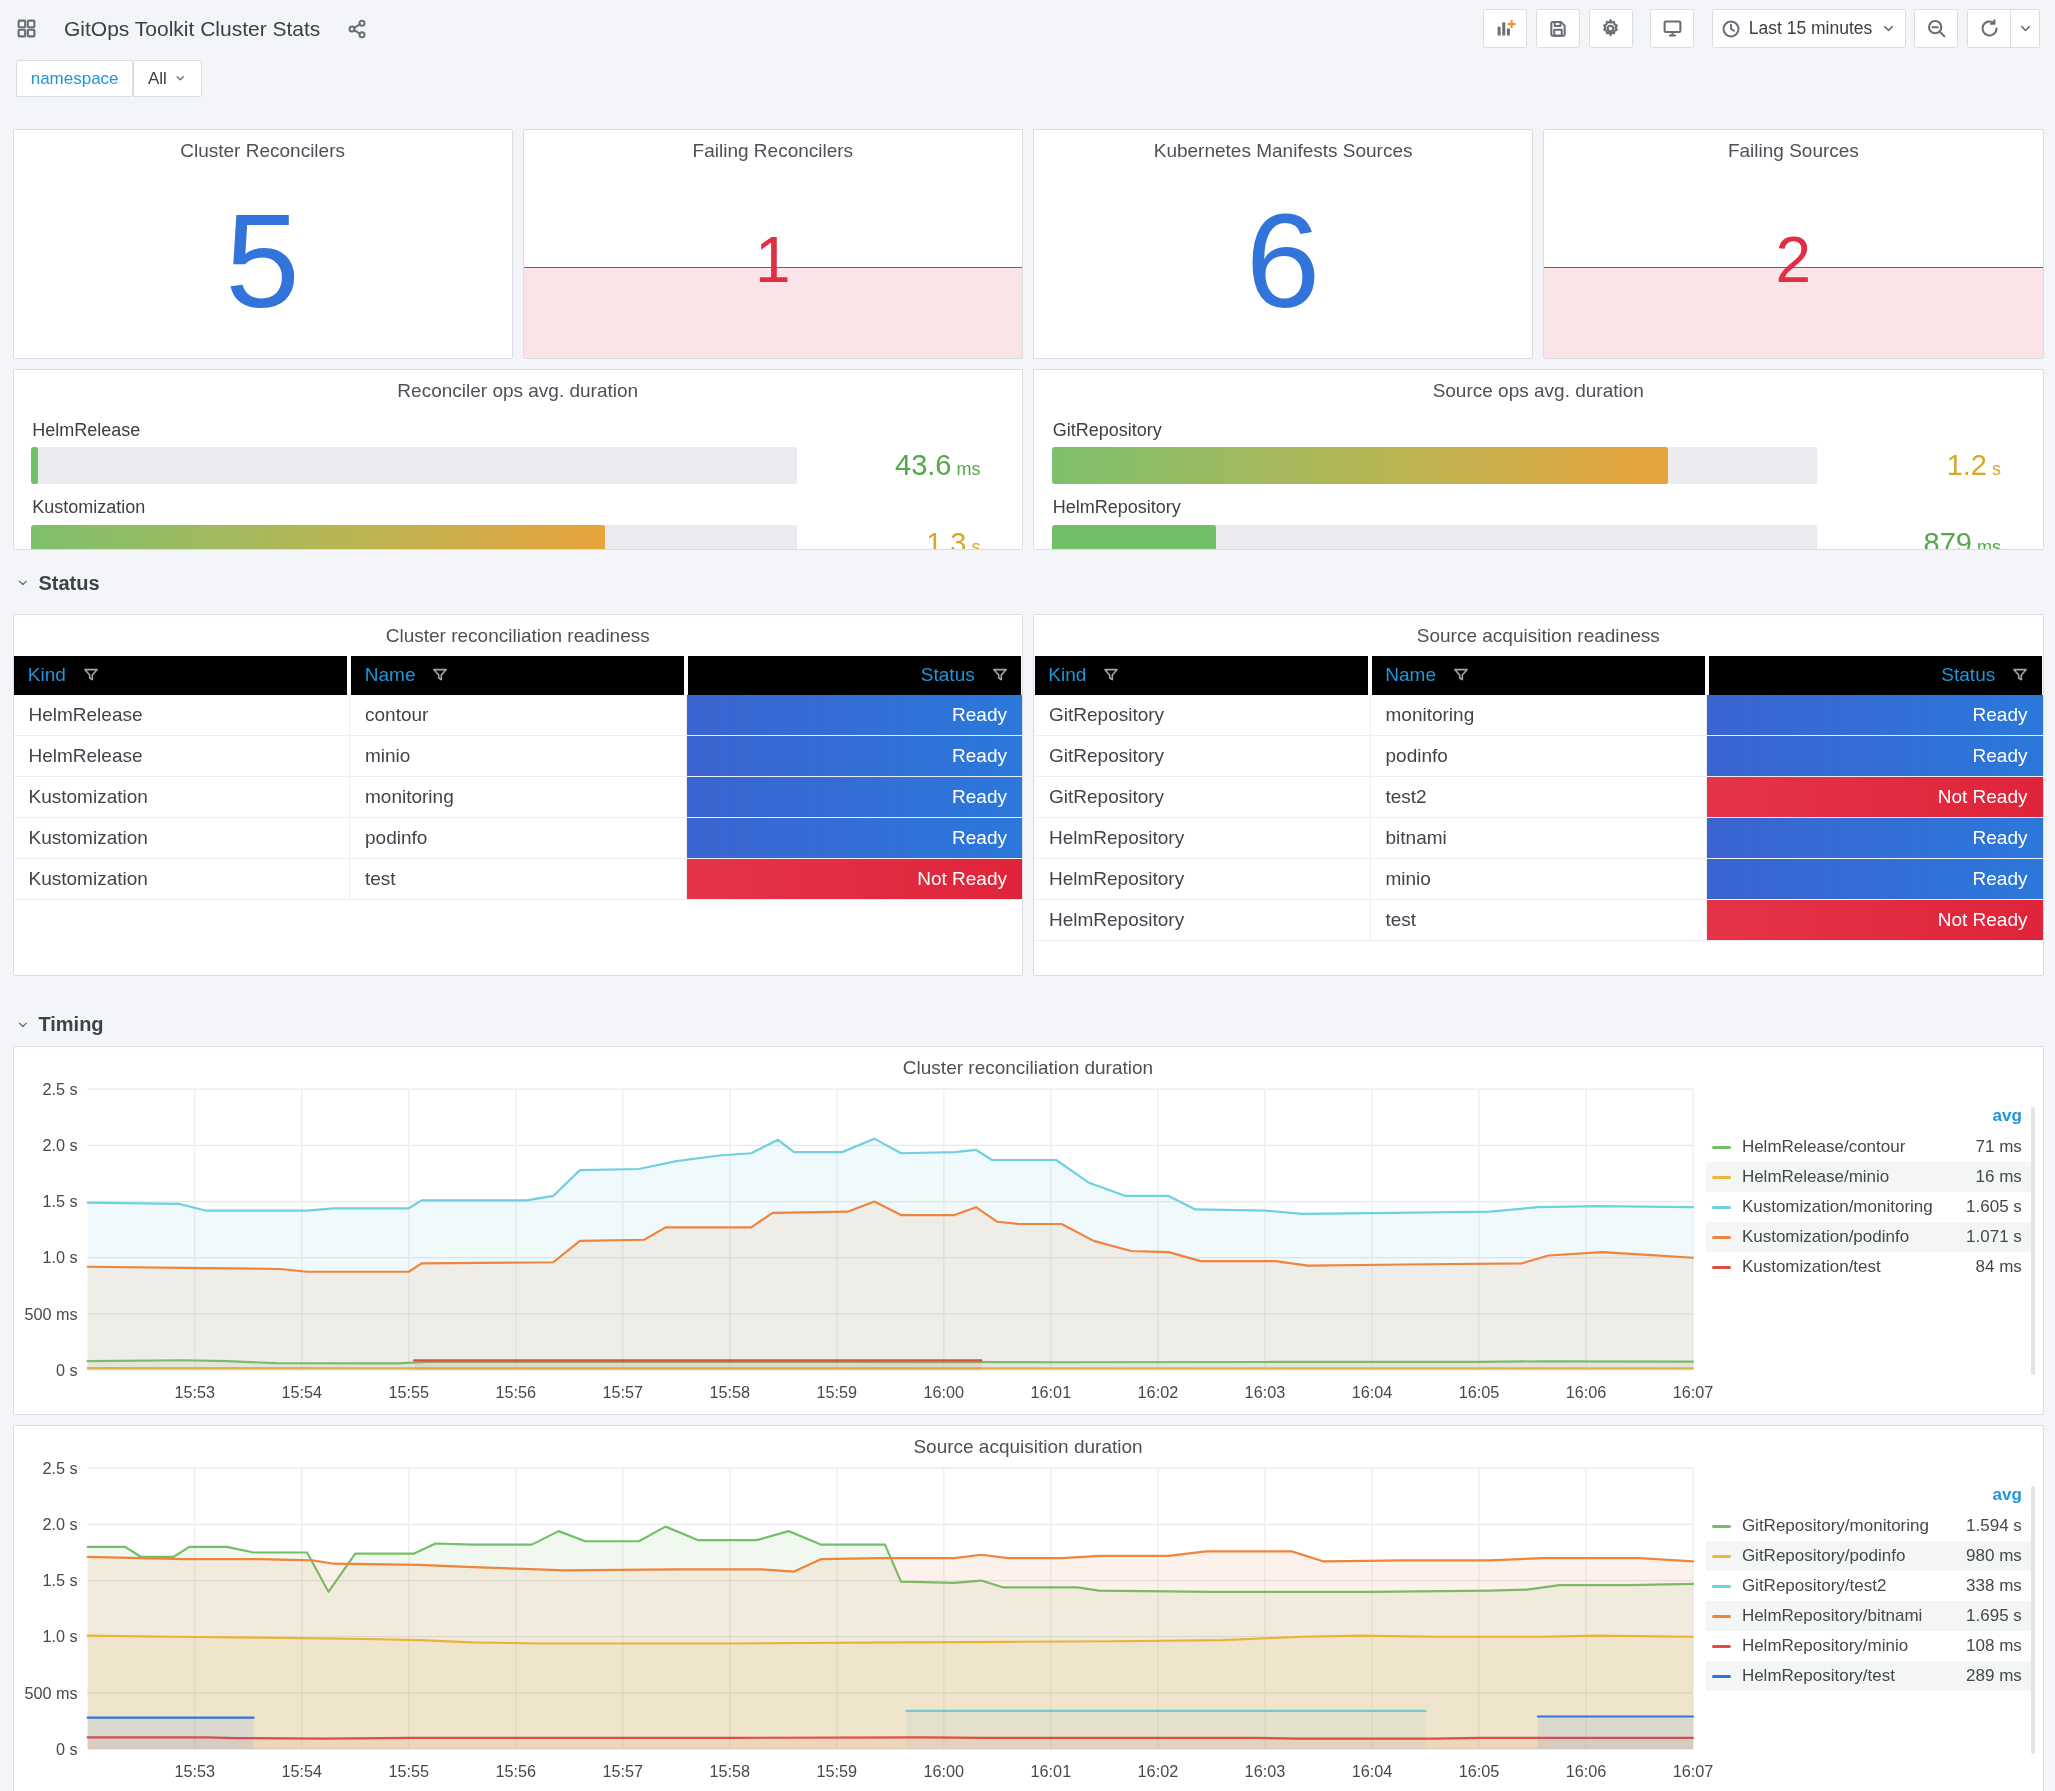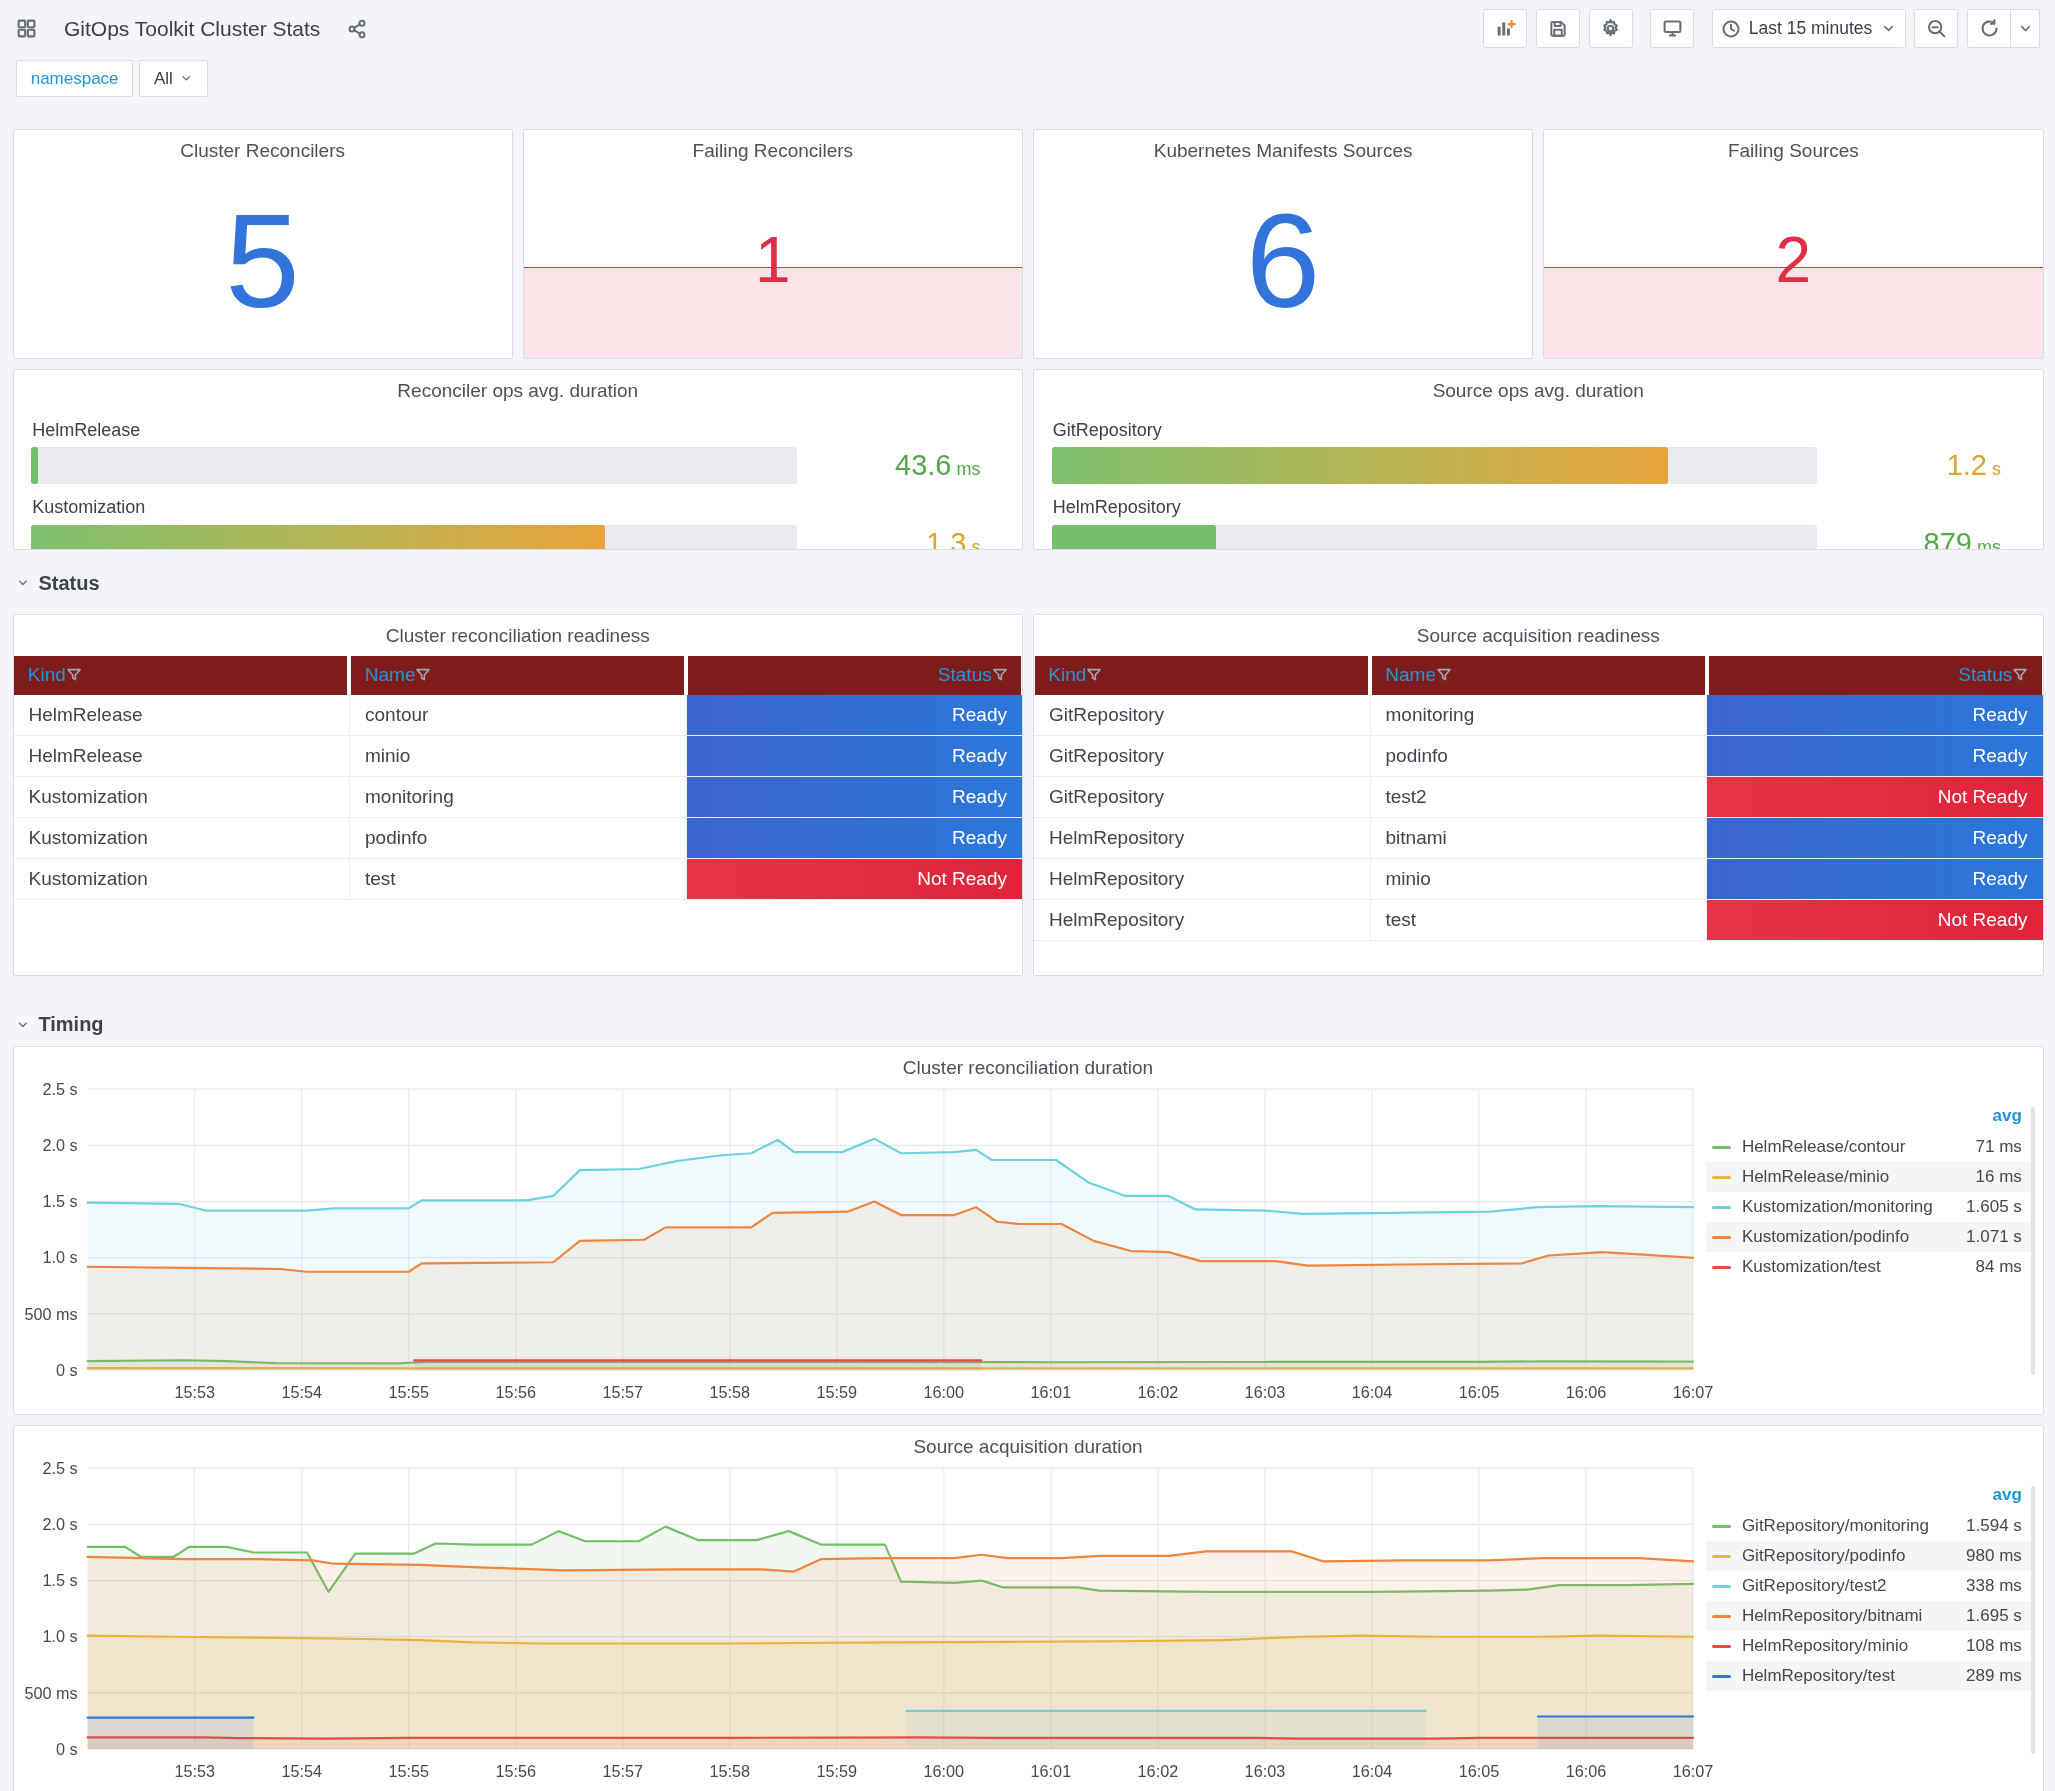--- a/index.html
+++ b/index.html
@@ -21,21 +21,21 @@
   .tbtn{height:39px; min-width:44px; background:#fff; border:0.6px solid var(--border); border-radius:2.5px;
         display:inline-flex; align-items:center; justify-content:center; padding:0 8.7px; cursor:pointer;}
   .tbtn.small{min-width:29px; padding:0 5px;}
   .tgroup{display:flex;}
   .tgroup .tbtn:first-child{border-top-right-radius:0;border-bottom-right-radius:0;}
   .tgroup .tbtn:last-child{border-left:none;border-top-left-radius:0;border-bottom-left-radius:0;}
   .time-label{font-size:17.5px; color:#3c4046; margin:0 8.7px 0 7.5px;}
   .gap-l{margin-left:8.7px;}
 
   
-  .vars{display:flex; gap:6px; margin:11.2px 0 0 16px;}
+  .vars{display:flex; gap:0; margin:11.2px 0 0 16px;}
   .vbox{height:37px; background:#fff; border:0.6px solid var(--border); border-radius:1.9px; display:flex; align-items:center; padding:0 13.7px; font-size:17px;}
   .vlabel{color:var(--link); font-weight:500;}
   .vvalue{color:#3c4046; gap:7.5px;}
 
   
   .grid{display:grid; gap:10px; margin:0 12.5px;}
   .row-stats{grid-template-columns:repeat(4,1fr); height:230px; margin-top:32px;}
   .row-gauges{grid-template-columns:repeat(2,1fr); height:181px; margin-top:10px;}
   .row-tables{grid-template-columns:repeat(2,1fr); height:362px; margin-top:13.7px;}
   .panel{background:var(--panel); border:0.6px solid var(--border); border-radius:1.9px; position:relative; overflow:hidden;}
@@ -60,21 +60,21 @@
   .gval[data-color="green"]{color:var(--green-val);}
   .gval[data-color="orange"]{color:var(--orange-val);}
 
   
   .section{display:flex; align-items:center; gap:8.7px; margin:16px 0 0 16px; height:34px; cursor:pointer;}
   .section.timing{margin-top:32px;}
   .section .label{font-size:20px; font-weight:700; color:#3f4347;}
 
   
   .thead{display:flex; gap:3.7px; margin-top:8.7px; padding:0 0.6px;}
-  .th{flex:1; background:#7f1d1d; height:39px; display:flex; align-items:center; gap:0; padding:0 13.7px; font-size:19px; color:var(--link); cursor:pointer;}
+  .th{flex:1; background:#000000; height:39px; display:flex; align-items:center; gap:17px; padding:0 13.7px; font-size:19px; color:var(--link); cursor:pointer;}
   .th.right{justify-content:flex-end;}
   .tbody{}
   .trow{display:flex; height:41px; border-bottom:1.2px solid #eceef1;}
   .tcell{flex:1; display:flex; align-items:center; padding:0 15px; font-size:19px; color:#3f454b; border-right:1.2px solid #eceef1;}
   .tcell:last-child{border-right:none;}
   .tcell.status{justify-content:flex-end; color:#fff;}
   .tcell.status.ready{background:linear-gradient(90deg,#3b64cf,#2b78da);}
   .tcell.status.notready{background:linear-gradient(90deg,#e5344a,#df2439);}
 
   

